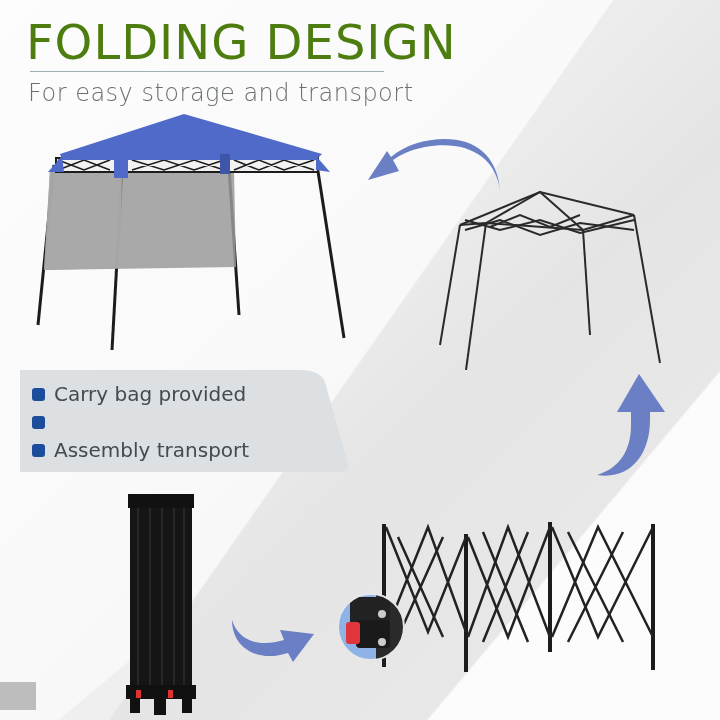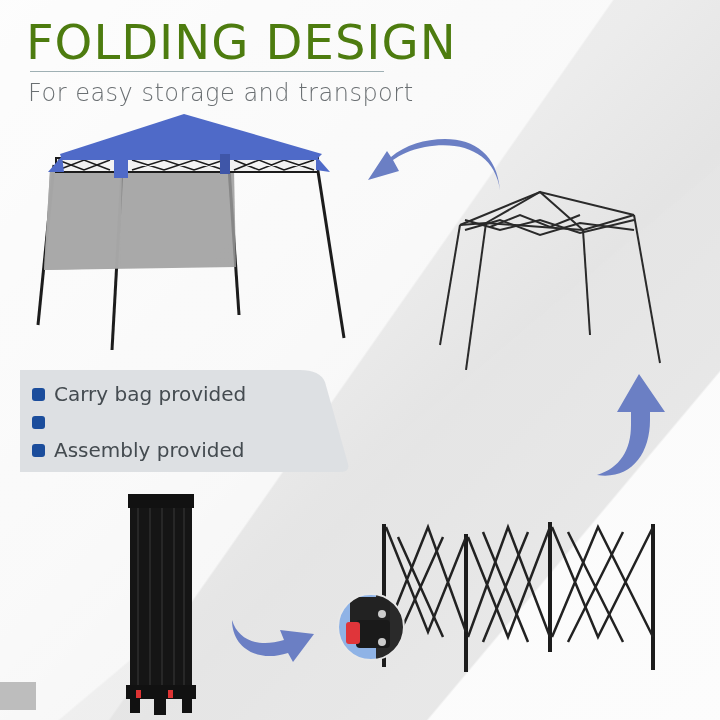--- a/index.html
+++ b/index.html
@@ -90,21 +90,21 @@
   <ul>
     <li>
         <span class="bullet"></span>
         <span>Carry bag provided</span>
       </li>
     <li>
         <span class="bullet"></span>
       </li>
     <li>
         <span class="bullet"></span>
-        <span>Assembly provided</span>
+        <span>Assembly transport</span>
       </li>
   </ul>
 </div>
 
 <svg class="img" style="left:124px;top:490px" width="76" height="225" viewBox="0 0 76 225">
   <rect x="4" y="4" width="66" height="14" fill="#111"></rect>
   <rect x="6" y="18" width="62" height="180" fill="#151515"></rect>
   <g stroke="#2e2e2e" stroke-width="1.5">
     <line x1="14" y1="18" x2="14" y2="198"></line>
     <line x1="26" y1="18" x2="26" y2="198"></line>

